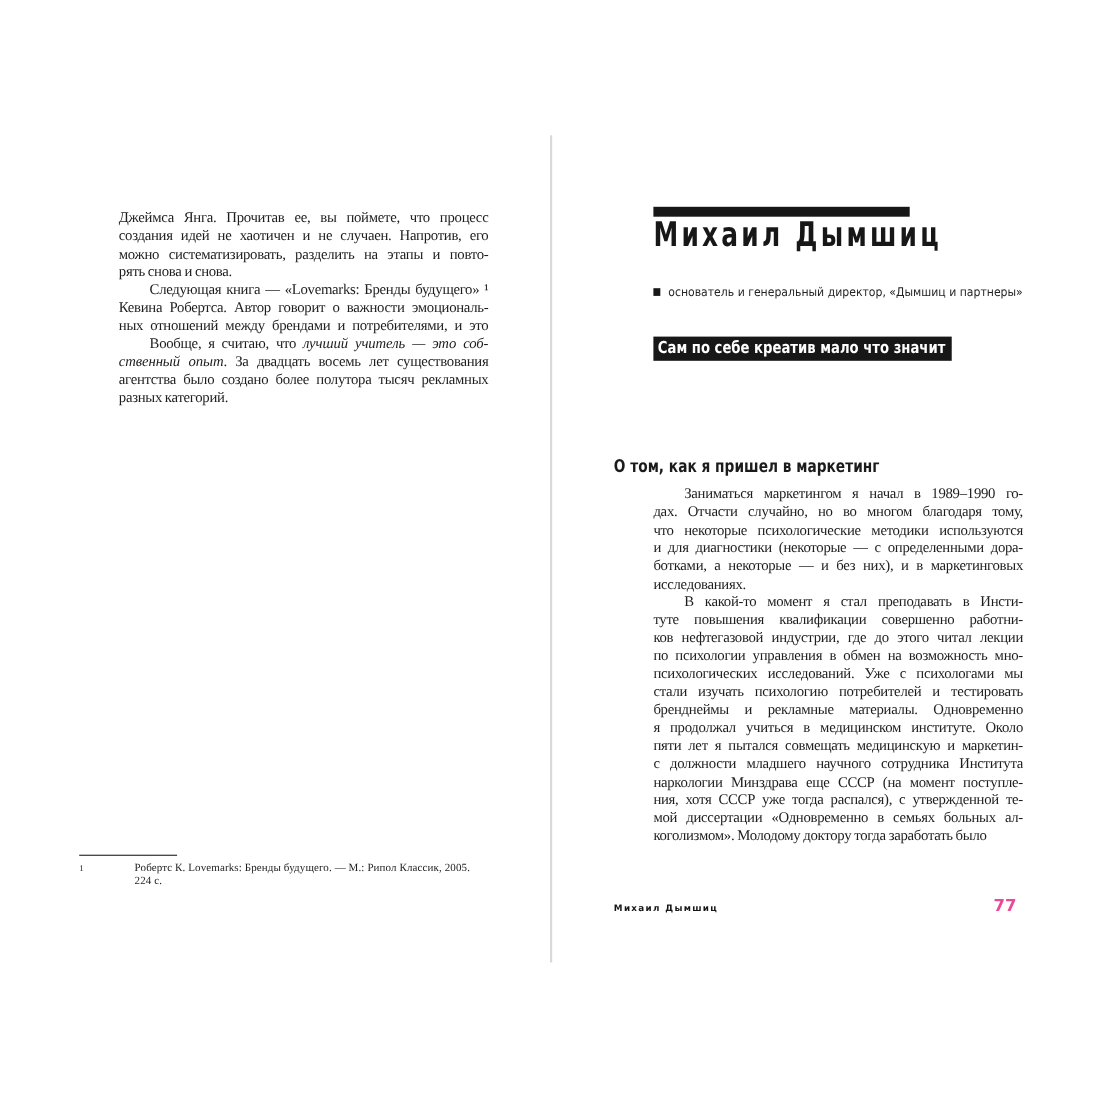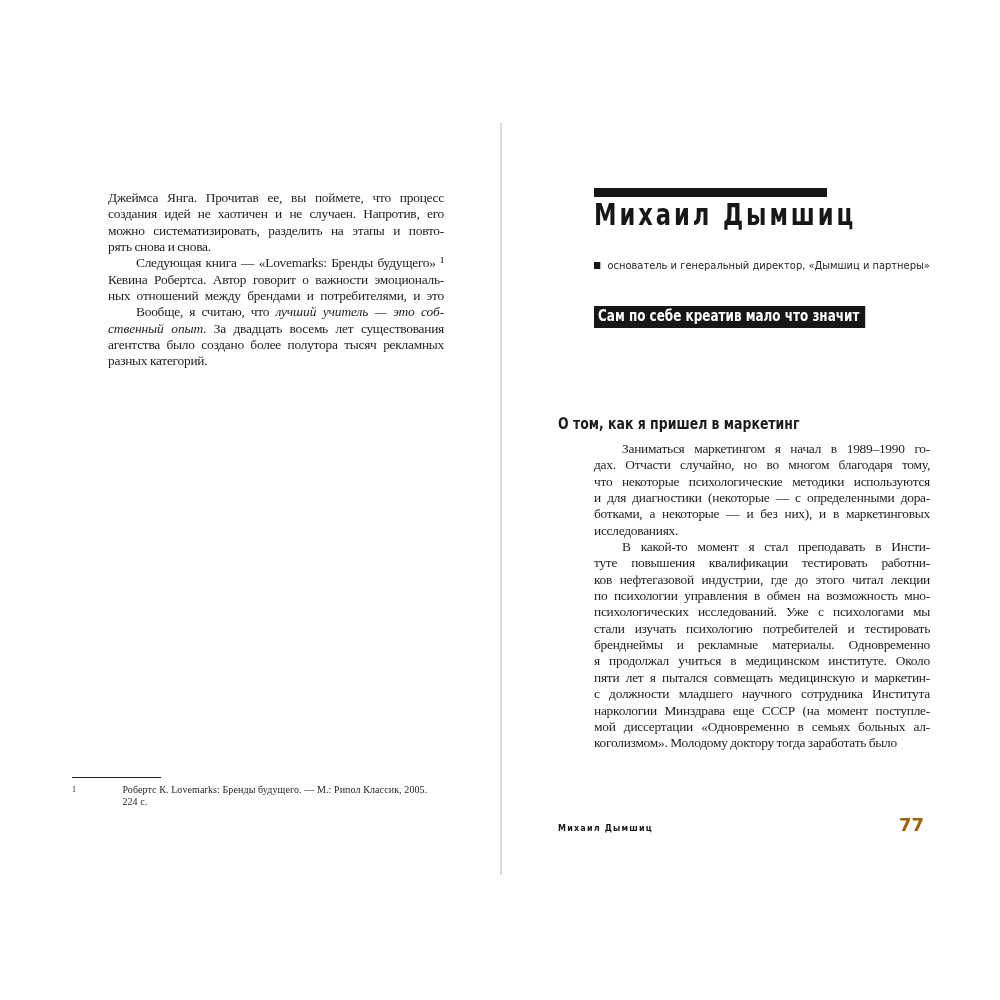--- a/index.html
+++ b/index.html
@@ -38,21 +38,21 @@
   .rp-heading{position:absolute;left:558px;top:414px;font-family:"DejaVu Sans","Liberation Sans",sans-serif;
         font-weight:bold;font-size:16px;color:#1b1b1b;transform:scaleX(0.78);transform-origin:left top;
         white-space:nowrap;}
 
   
   .rp-footer{position:absolute;left:558px;top:814px;width:372px;display:flex;
              justify-content:space-between;align-items:baseline;}
   .run-title{font-family:"DejaVu Sans","Liberation Sans",sans-serif;font-weight:bold;
              font-size:8px;letter-spacing:1.2px;color:#171717;}
   .pageno{font-family:"DejaVu Sans","Liberation Sans",sans-serif;font-weight:bold;
-          font-size:18px;color:#a16207;padding-right:6px;}
+          font-size:15px;color:#ec4899;padding-right:6px;}
 </style>
 </head>
 <body>
 
 <div class="spread">
 
   <div class="gutter"></div>
 
   <div class="bodytext lp-body">
       <div>
@@ -101,30 +101,31 @@
       <div>
         <div class="bline indent"><span>Заниматься маркетингом я начал в 1989–1990 го-</span></div>
         <div class="bline"><span>дах. Отчасти случайно, но во многом благодаря тому,</span></div>
         <div class="bline"><span>что некоторые психологические методики используются</span></div>
         <div class="bline"><span>и для диагностики (некоторые — с определенными дора-</span></div>
         <div class="bline"><span>ботками, а некоторые — и без них), и в маркетинговых</span></div>
         <div class="bline last"><span>исследованиях.</span></div>
       </div>
       <div>
         <div class="bline indent"><span>В какой-то момент я стал преподавать в Инсти-</span></div>
-        <div class="bline"><span>туте повышения квалификации тестировать работни-</span></div>
+        <div class="bline"><span>туте повышения квалификации совершенно работни-</span></div>
         <div class="bline"><span>ков нефтегазовой индустрии, где до этого читал лекции</span></div>
         <div class="bline"><span>по психологии управления в обмен на возможность мно-</span></div>
         <div class="bline"><span>психологических исследований. Уже с психологами мы</span></div>
         <div class="bline"><span>стали изучать психологию потребителей и тестировать</span></div>
         <div class="bline"><span>бренднеймы и рекламные материалы. Одновременно</span></div>
         <div class="bline"><span>я продолжал учиться в медицинском институте. Около</span></div>
         <div class="bline"><span>пяти лет я пытался совмещать медицинскую и маркетин-</span></div>
         <div class="bline"><span>с должности младшего научного сотрудника Института</span></div>
         <div class="bline"><span>наркологии Минздрава еще СССР (на момент поступле-</span></div>
+        <div class="bline"><span>ния, хотя СССР уже тогда распался), с утвержденной те-</span></div>
         <div class="bline"><span>мой диссертации «Одновременно в семьях больных ал-</span></div>
         <div class="bline last"><span>коголизмом». Молодому доктору тогда заработать было</span></div>
       </div>
     </div>
 
   <div class="rp-footer">
     <span class="run-title">Михаил Дымшиц</span>
     <span class="pageno">77</span>
   </div>
 

